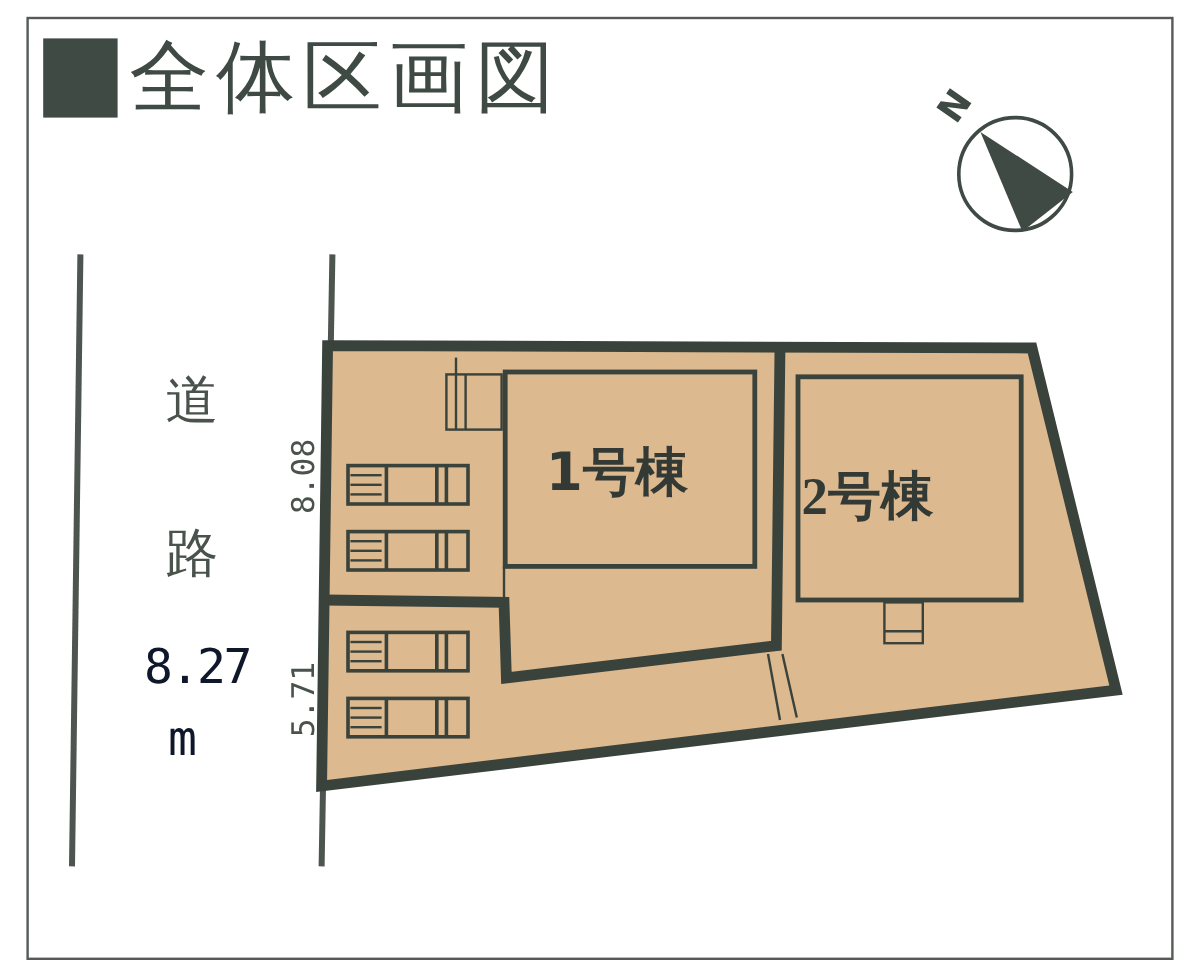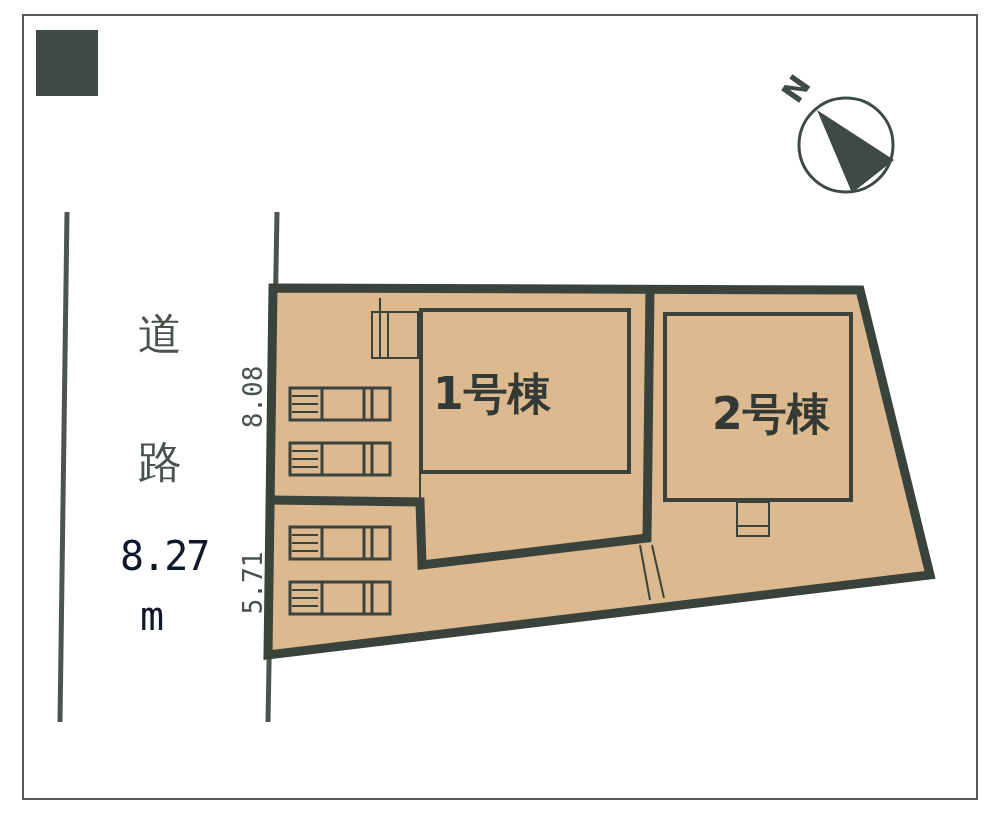--- a/index.html
+++ b/index.html
@@ -23,20 +23,21 @@
     .north-label { position: absolute; font-size: 30px; font-weight: bold; color: #3f4a44;
                    transform: rotate(-55deg); line-height: 1; }
   </style>
 </head>
 <body>
 
 <div class="frame"></div>
 
 <div class="title">
   <div class="title-square"></div>
+  <div class="title-text">全体区画図</div>
 </div>
 
 <svg class="plan" width="1000" height="815" viewBox="0 0 1000 815">
 
   <line x1="67" y1="212" x2="60" y2="722" stroke="#4e5550" stroke-width="5"></line>
   <line x1="277" y1="212" x2="268" y2="722" stroke="#4e5550" stroke-width="5"></line>
 
   <polygon points="273,288 860,290 930,575 268,655" fill="#dcb98e"></polygon>
 
   <polygon points="273,288 860,290 930,575 268,655" fill="none" stroke="#3a423c" stroke-width="9" stroke-linejoin="miter"></polygon>
@@ -111,14 +112,14 @@
 <div class="north-label" style="left:784px; top:74px;">N</div>
 
 <div class="road-char" style="left:138px; top:312px;">道</div>
 <div class="road-char" style="left:138px; top:440px;">路</div>
 <div class="road-width" style="left:120px; top:536px;">8.27</div>
 <div class="road-width" style="left:140px; top:596px;">m</div>
 
 <div class="dim" style="left:222px; top:384px;">8.08</div>
 <div class="dim" style="left:222px; top:570px;">5.71</div>
 
-<div class="bldg-label" style="left:433px; top:372px;text-align:right;">1号棟</div>
-<div class="bldg-label" style="left:712px; top:392px;">2号棟</div>
+<div class="bldg-label" style="left:455px; top:372px;text-align:right;">1号棟</div>
+<div class="bldg-label" style="left:668px; top:392px;font-family:Liberation Serif, serif;">2号棟</div>
 
 </body></html>

